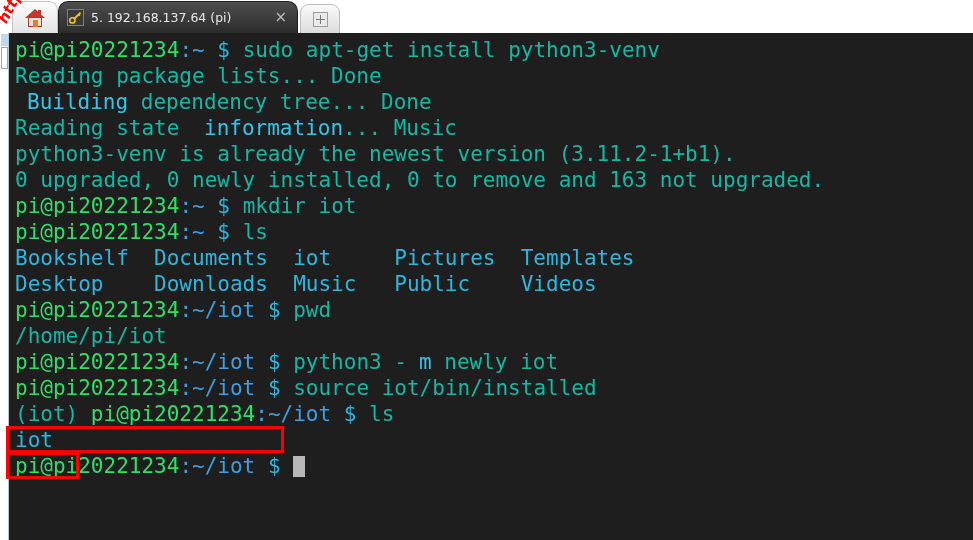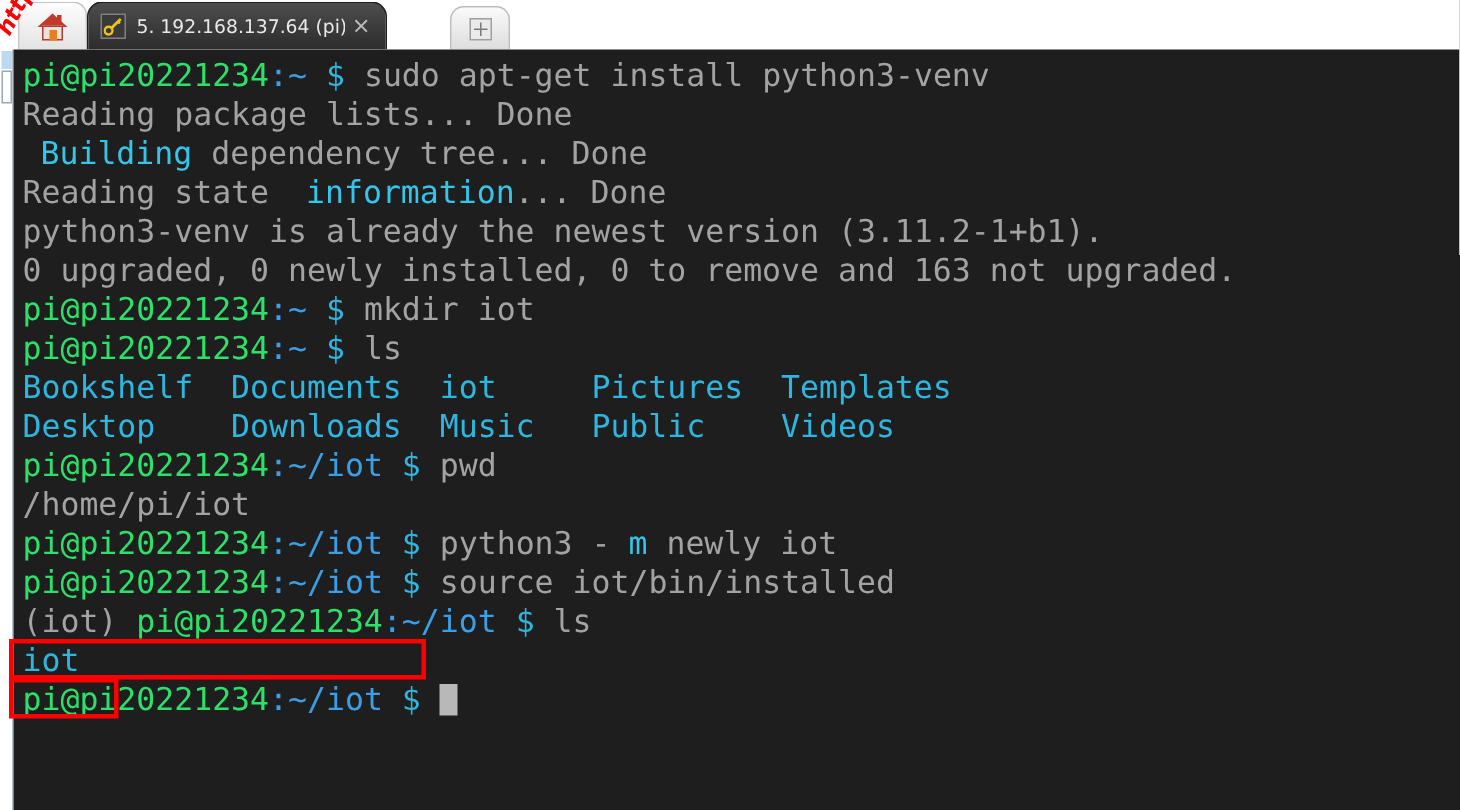--- a/index.html
+++ b/index.html
@@ -104,21 +104,21 @@
     position: absolute;
     left: 13px; top: 1px;
     width: 3px; height: 5px;
     background: #c0392b;
   }
 
   
   .term-tab {
     position: absolute;
     left: 58px; top: 1px;
-    width: 200px; height: 32px;
+    width: 240px; height: 32px;
     background: linear-gradient(#4d4d4d, #2c2c2c);
     border-top-left-radius: 10px;
     border-top-right-radius: 10px;
     border: 1px solid #1d1d1d;
     border-bottom: none;
     box-sizing: border-box;
     display: flex;
     align-items: center;
     padding: 0 6px 0 8px;
   }
@@ -198,21 +198,21 @@
     font-family: "DejaVu Sans Mono", monospace;
     font-size: 21px;
     line-height: 26px;
     white-space: pre;
     color: #d8d8d8;
     letter-spacing: 0px;
   }
   .c-green  { color: #2ee06a; }
   .c-blue   { color: #3b9fe8; }
   .c-cyan   { color: #2fb6e0; }
-  .c-white  { color: #a3a3a3; }
+  .c-white  { color: #14b8a6; }
   .c-lcyan  { color: #35c4ea; margin-left: 12px; }
   .cursor {
     display: inline-block;
     width: 12px;
     height: 21px;
     background: #b8b8b8;
     vertical-align: -4px;
   }
 
   
@@ -276,21 +276,21 @@
 
     <div class="new-tab">
       <span class="plus-box"></span>
     </div>
   </div>
 
   <div class="terminal" id="terminal-body">
       <div class="line"><span class="c-green">pi@pi20221234</span><span class="c-blue">:~</span><span class="c-white"> </span><span class="c-cyan">$</span><span class="c-white"> sudo apt-get install python3-venv</span></div>
       <div class="line"><span class="c-white">Reading package lists... Done</span></div>
       <div class="line"><span class="c-lcyan">Building</span><span class="c-white"> dependency tree... Done</span></div>
-      <div class="line"><span class="c-white">Reading state </span><span class="c-lcyan">information</span><span class="c-white">... Done</span></div>
+      <div class="line"><span class="c-white">Reading state </span><span class="c-lcyan">information</span><span class="c-white">... Music</span></div>
       <div class="line"><span class="c-white">python3-venv is already the newest version (3.11.2-1+b1).</span></div>
       <div class="line"><span class="c-white">0 upgraded, 0 newly installed, 0 to remove and 163 not upgraded.</span></div>
       <div class="line"><span class="c-green">pi@pi20221234</span><span class="c-blue">:~</span><span class="c-white"> </span><span class="c-cyan">$</span><span class="c-white"> mkdir iot</span></div>
       <div class="line"><span class="c-green">pi@pi20221234</span><span class="c-blue">:~</span><span class="c-white"> </span><span class="c-cyan">$</span><span class="c-white"> ls</span></div>
       <div class="line"><span class="c-cyan">Bookshelf  Documents  iot     Pictures  Templates</span></div>
       <div class="line"><span class="c-cyan">Desktop    Downloads  Music   Public    Videos</span></div>
       <div class="line"><span class="c-green">pi@pi20221234</span><span class="c-blue">:~/iot</span><span class="c-white"> </span><span class="c-cyan">$</span><span class="c-white"> pwd</span></div>
       <div class="line"><span class="c-white">/home/pi/iot</span></div>
       <div class="line"><span class="c-green">pi@pi20221234</span><span class="c-blue">:~/iot</span><span class="c-white"> </span><span class="c-cyan">$</span><span class="c-white"> python3 -</span><span class="c-lcyan">m</span><span class="c-white"> newly iot</span></div>
       <div class="line"><span class="c-green">pi@pi20221234</span><span class="c-blue">:~/iot</span><span class="c-white"> </span><span class="c-cyan">$</span><span class="c-white"> source iot/bin/installed</span></div>

